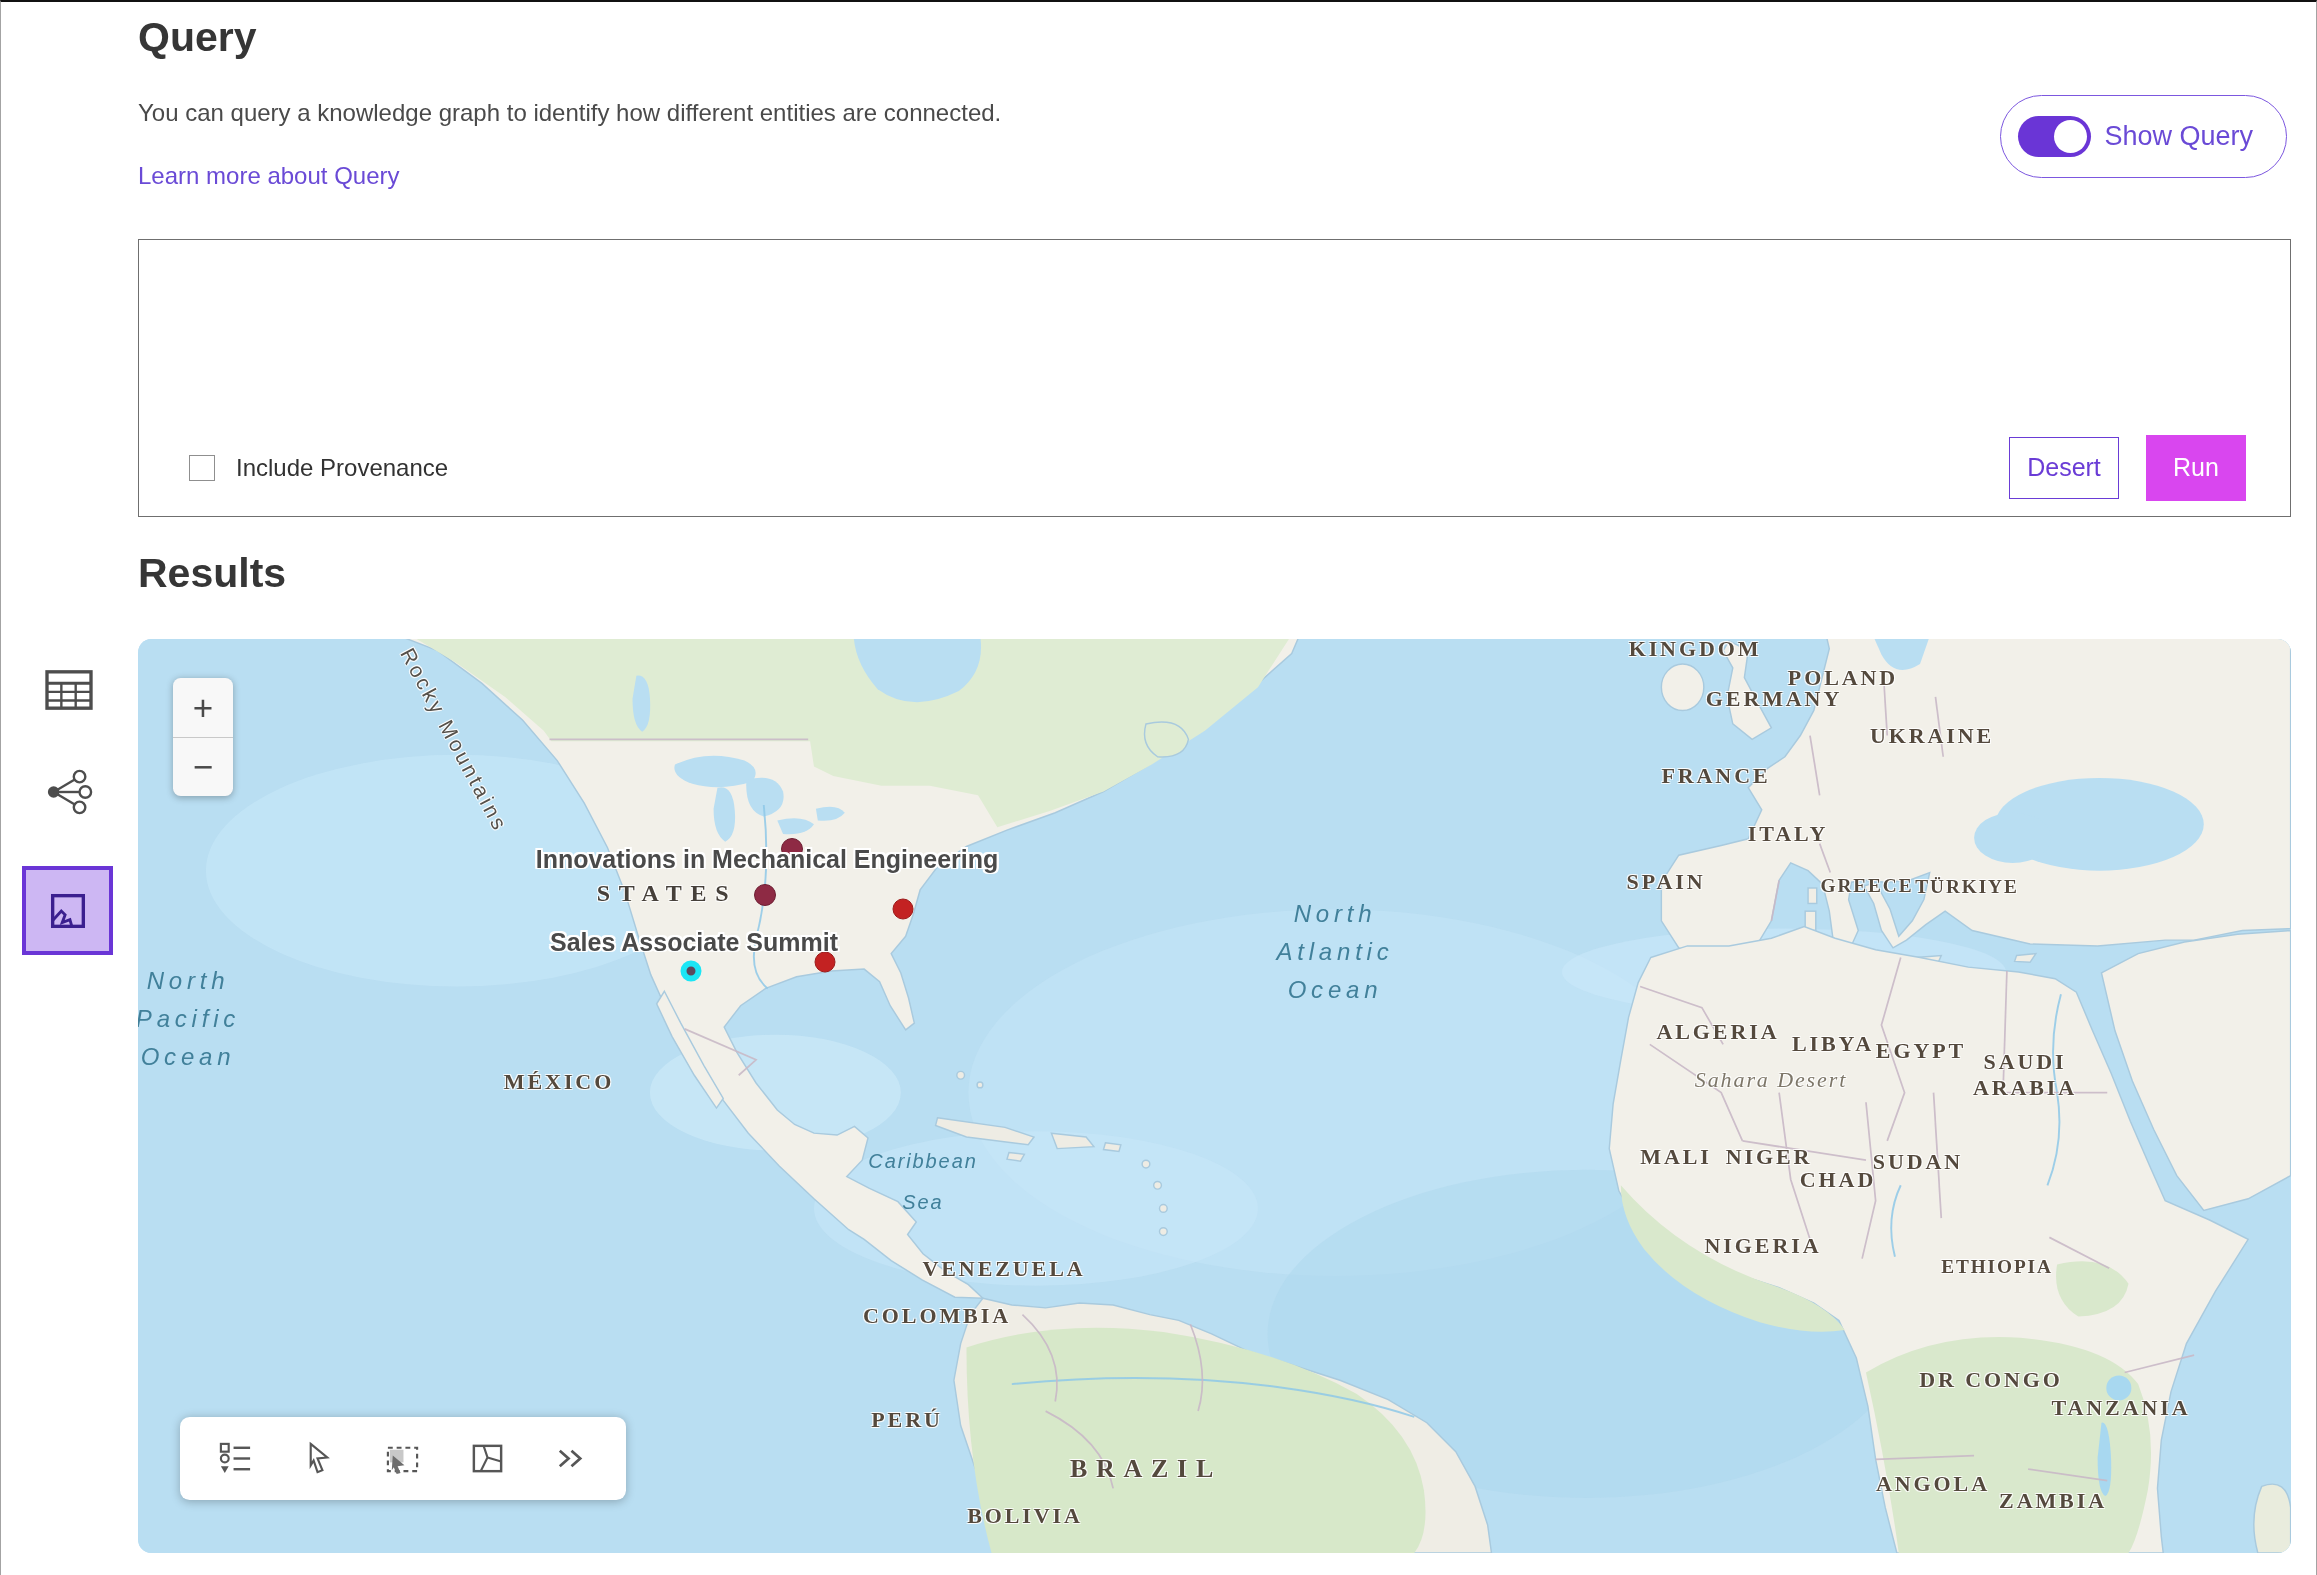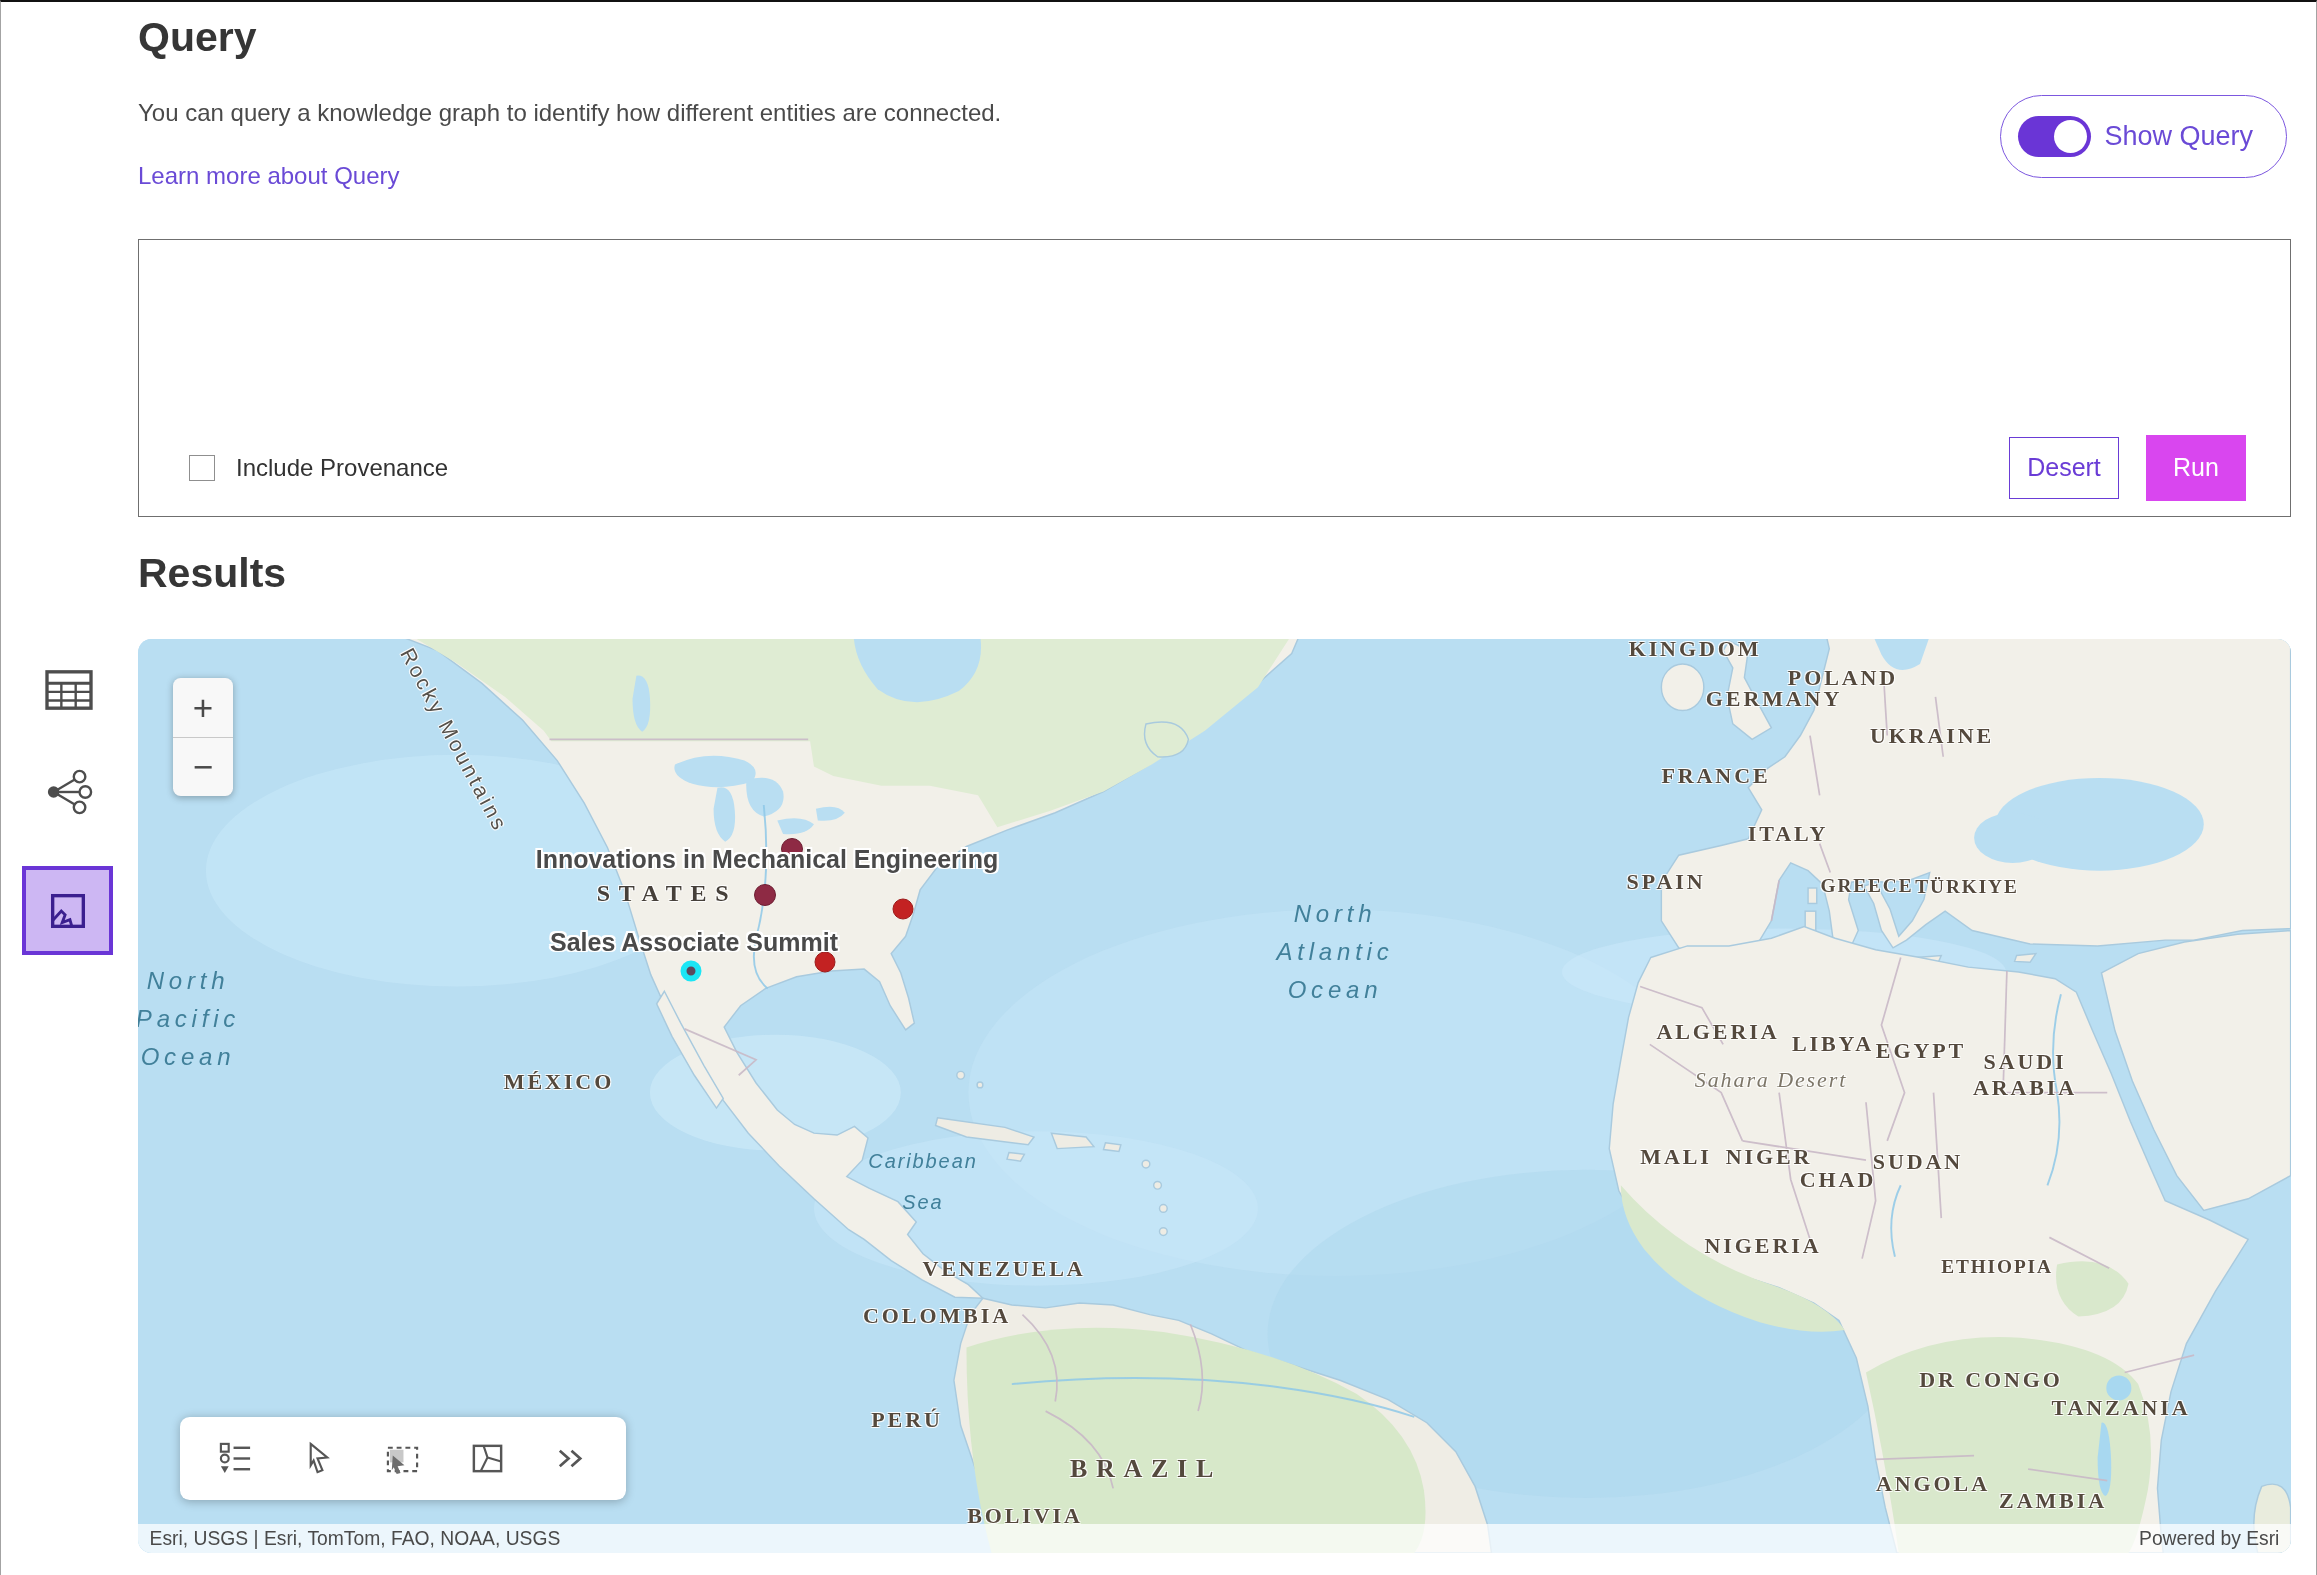--- a/index.html
+++ b/index.html
@@ -331,18 +331,14 @@
         <path d="M 15 6 L 19 18 L 12 32 M 19 18 L 33 22" stroke-width="2.2"></path>
       </svg>
     </button>
     <button class="tb-btn">
       <svg width="37" height="37" viewBox="0 0 38 38">
         <path d="M 8 11 L 17 19 L 8 27 M 20 11 L 29 19 L 20 27" stroke-width="2.8"></path>
       </svg>
     </button>
   </div>
 
-  <div class="attribution">
-    <span>Esri, USGS | Esri, TomTom, FAO, NOAA, USGS</span>
-    <span>Powered by Esri</span>
-  </div>
 </div>
 
 
 </body></html>

